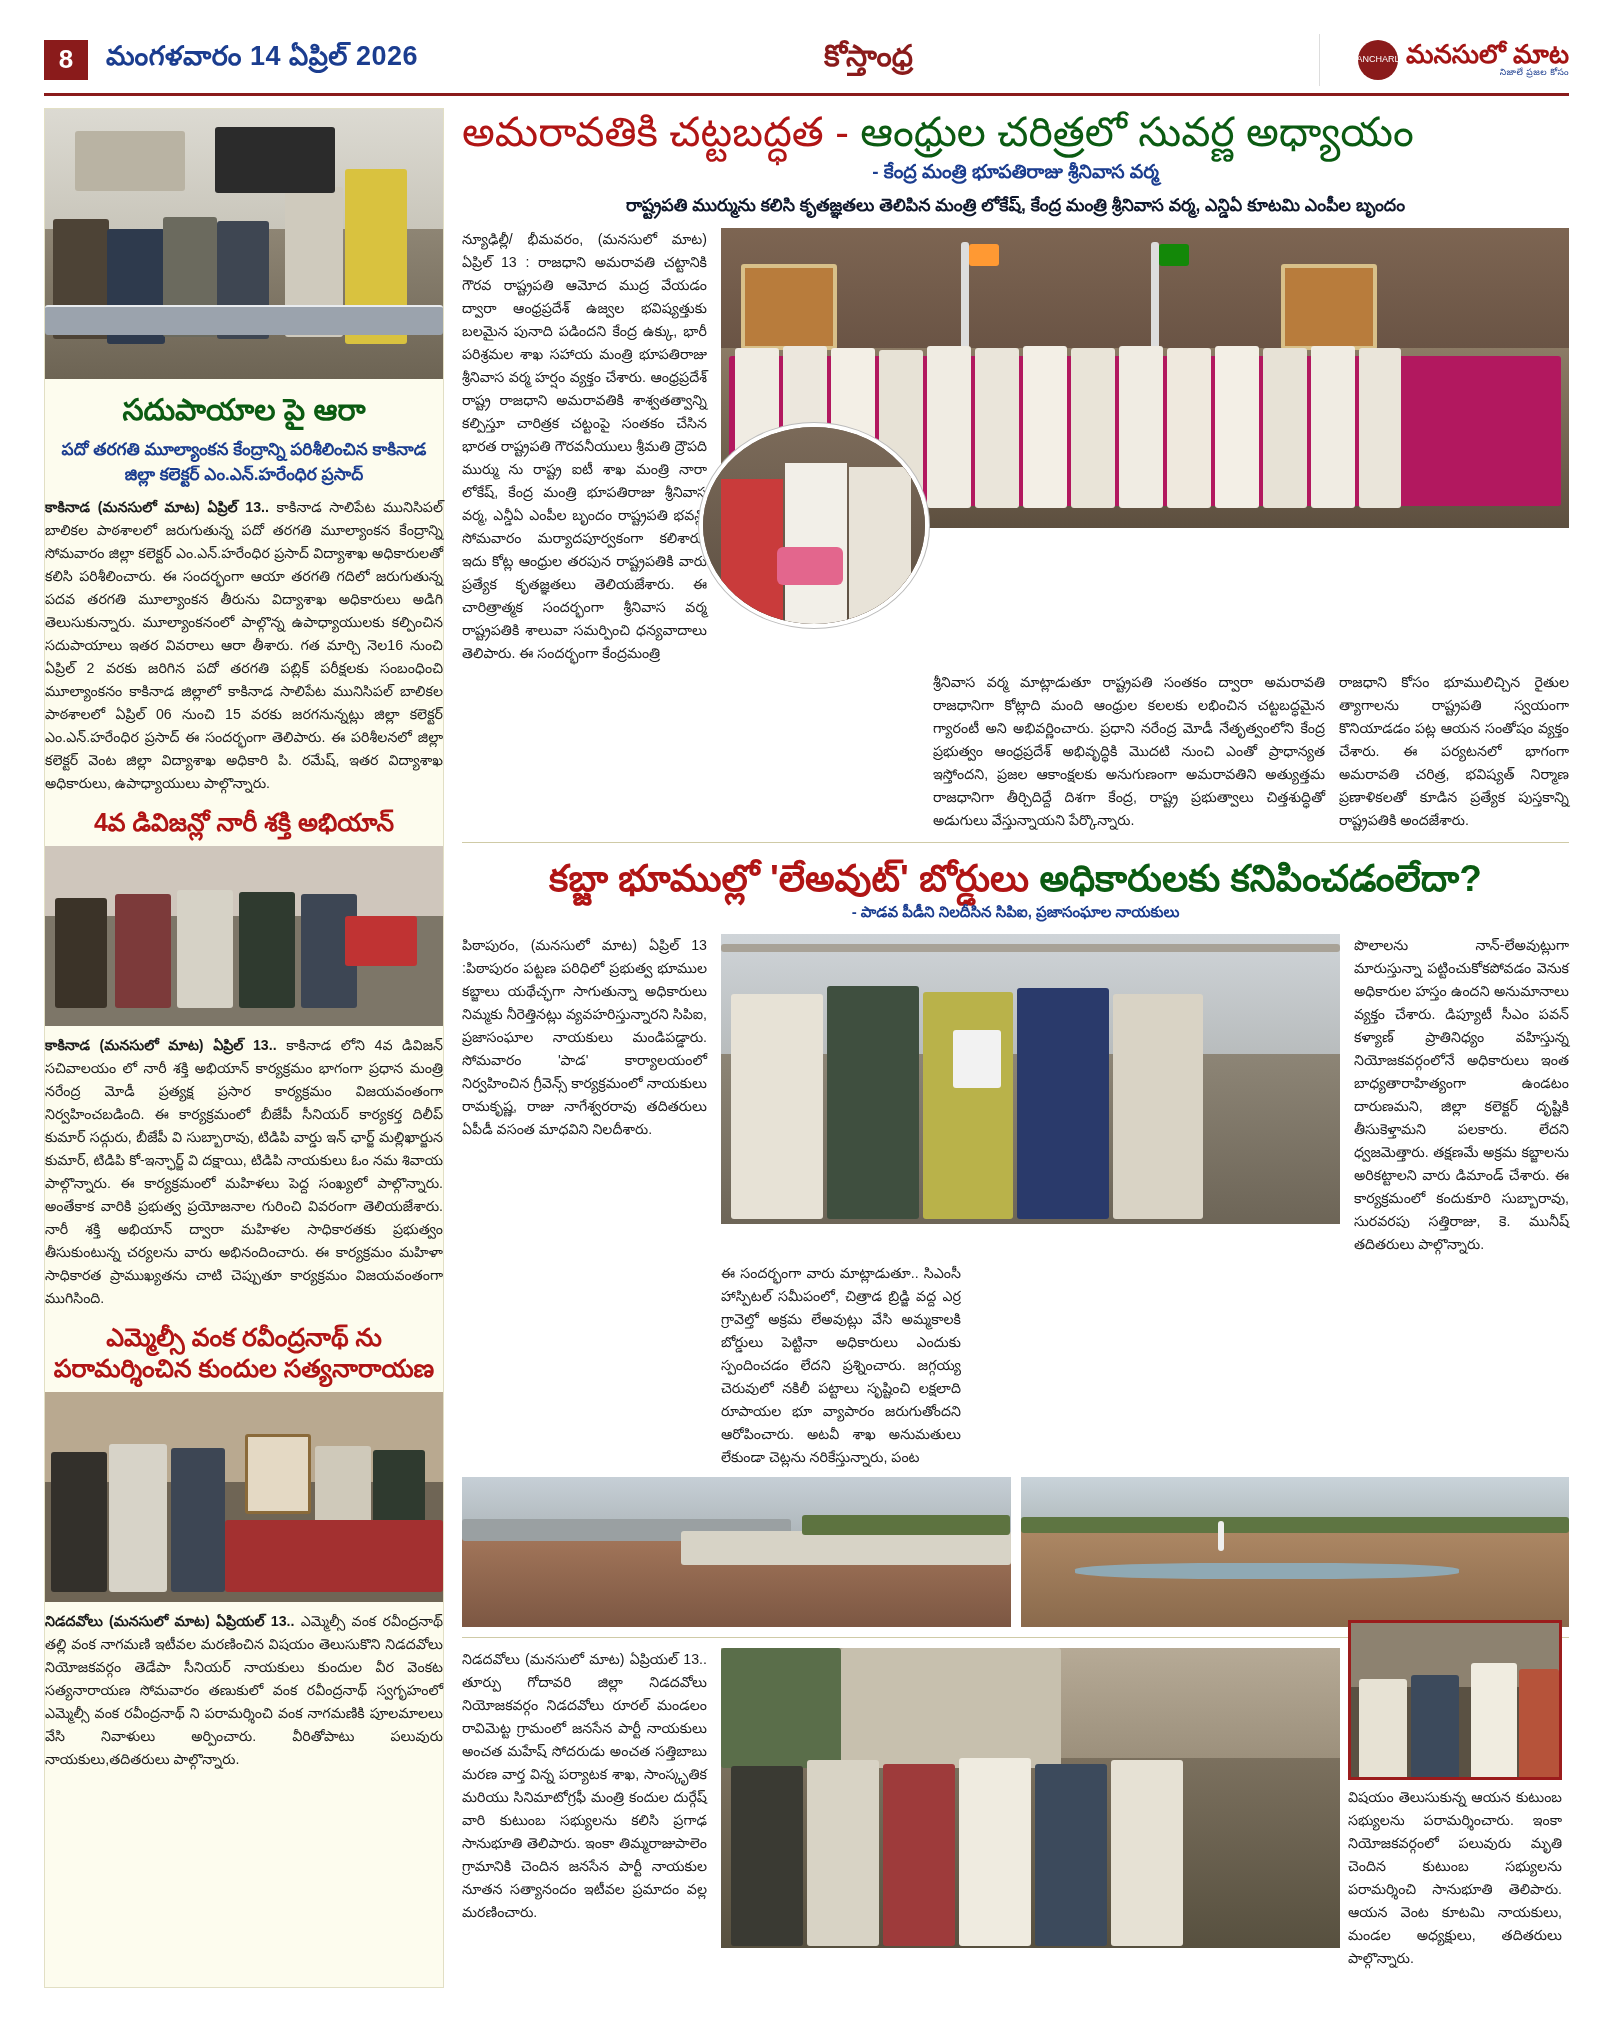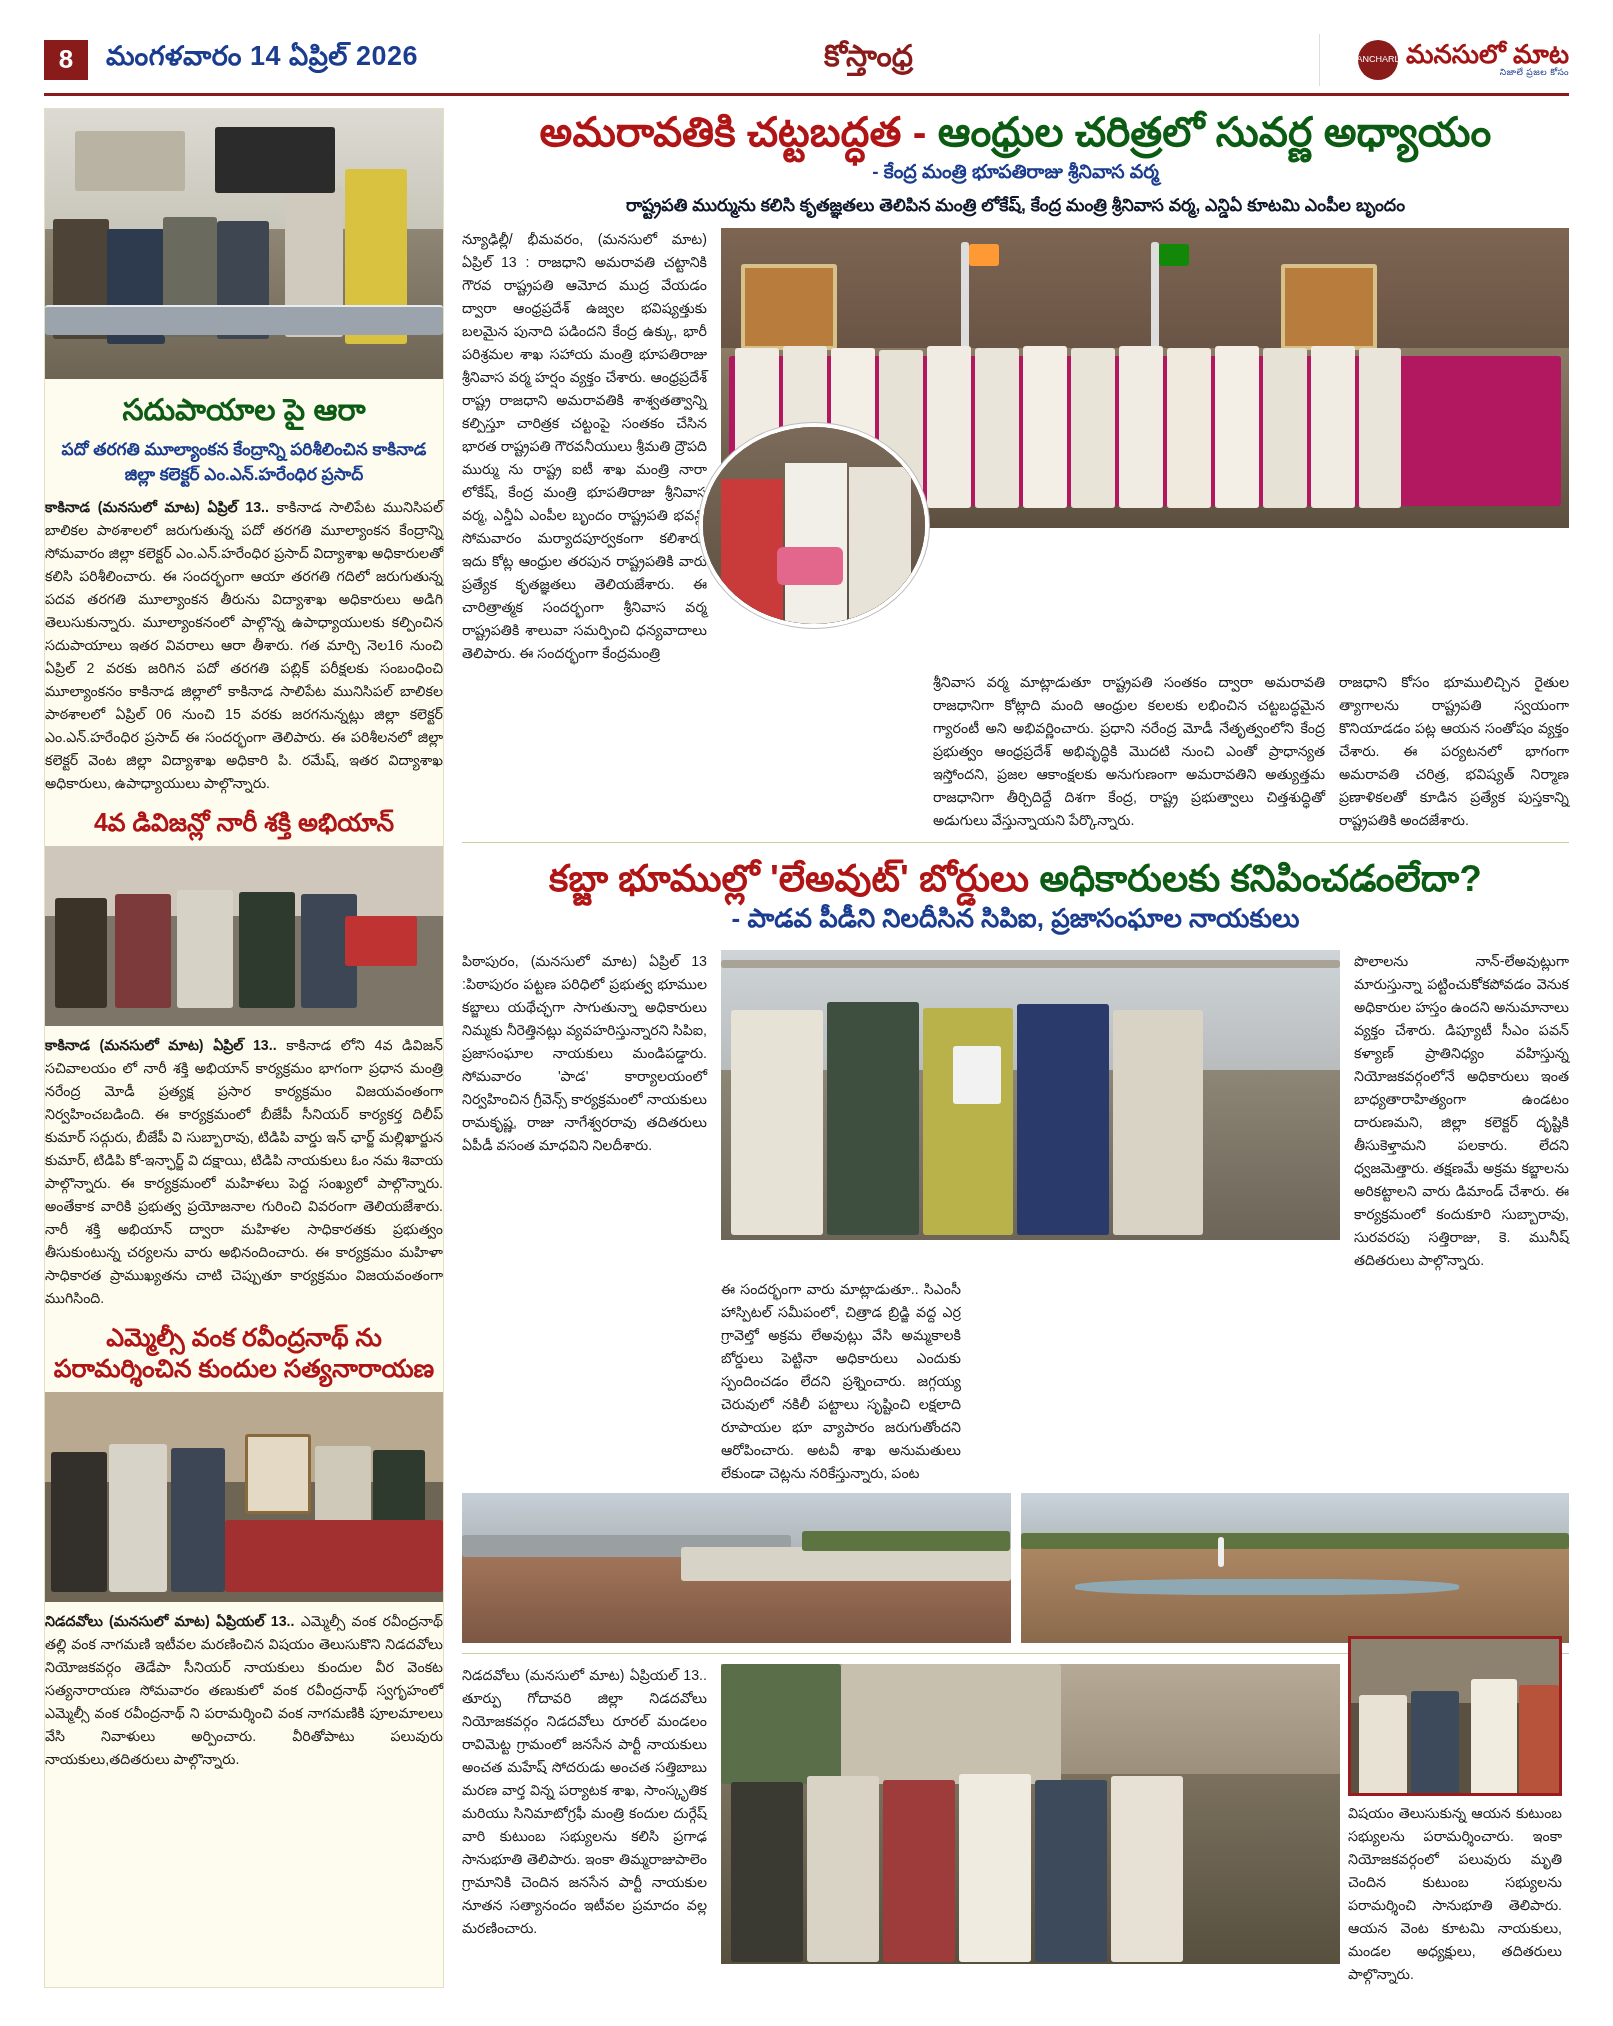--- a/index.html
+++ b/index.html
@@ -117,22 +117,22 @@
   }
   .body-text {
     font-size: 14.2px;
     line-height: 1.62;
     text-align: justify;
     color: #1a1a1a;
   }
 
   
   .hl-main {
-    text-align: center;
-    font-weight: bold;
+    text-align: left;
+    font-weight: normal;
     font-size: 41px;
     line-height: 1.2;
     margin-bottom: 4px;
   }
   .hl-main .part1 { color: #b01515; }
   .hl-main .part2 { color: #0b5b12; }
   .hl-credit {
     text-align: center;
     color: #1b3d8f;
     font-weight: bold;
@@ -153,21 +153,21 @@
     font-size: 37px;
     line-height: 1.2;
     color: #b01515;
     margin: 14px 0 2px;
   }
   .hl-main2 .grn { color: #0b5b12; }
   .hl-sub2 {
     text-align: center;
     color: #1b3d8f;
     font-weight: bold;
-    font-size: 26px;
+    font-size: 15px;
     margin-bottom: 10px;
   }
   .hl-main3 {
     text-align: center;
     font-weight: bold;
     font-size: 35px;
     color: #0b5b12;
     margin: 12px 0 8px;
   }
   .hl-main3 .red { color: #b01515; }

